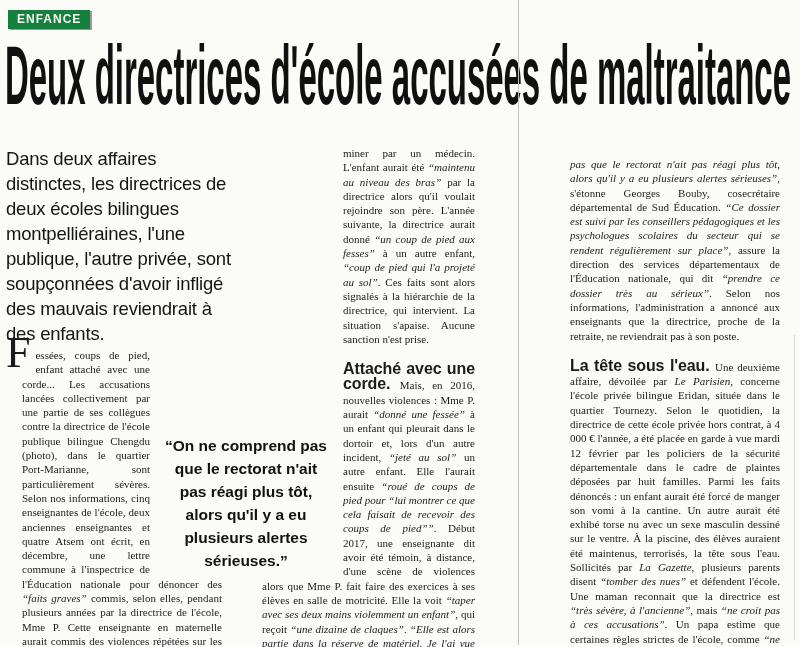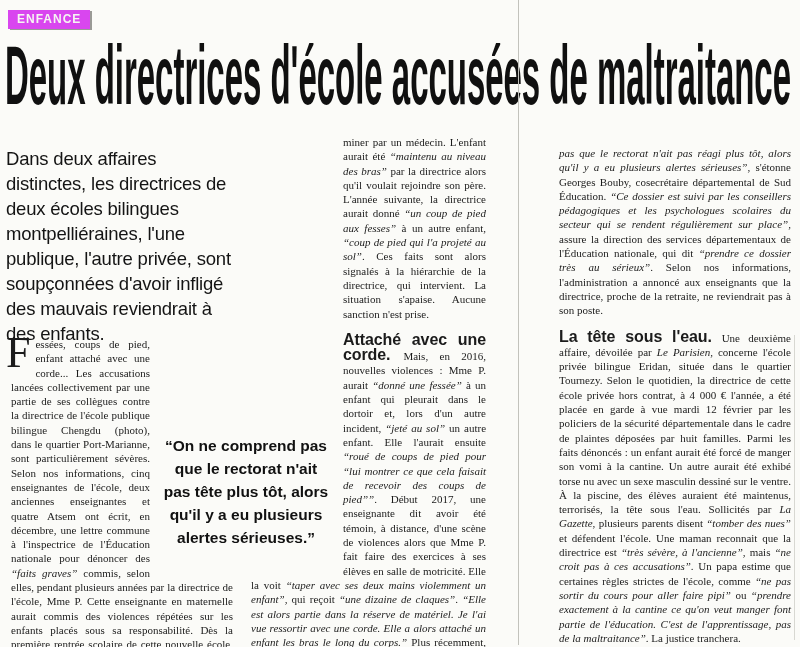--- a/index.html
+++ b/index.html
@@ -4,39 +4,39 @@
 <style>
   html,body{margin:0;padding:0;background:#e8e8e4;}
   .page{
     position:relative;width:800px;height:647px;margin:0 auto;
     background:#fbfbf8;overflow:hidden;color:#1b1b1b;
     font-family:"Liberation Serif",serif;
   }
   
   .kicker{
     position:absolute;left:8px;top:10px;
-    background:#d946ef;color:#f6f6f2;
+    background:#15803d;color:#f6f6f2;
     font-family:"Liberation Sans",sans-serif;font-weight:700;
     font-size:12px;line-height:19px;letter-spacing:1px;
     padding:0 9px;box-shadow:2px 1px 0 #9a9a96;
   }
   
   .headline-svg{position:absolute;left:2px;top:30px;}
   .headline-svg text{
     font-family:"Liberation Sans",sans-serif;font-weight:700;fill:#101010;
   }
   
   .standfirst{
     position:absolute;left:6px;top:146px;width:231px;
     font-family:"Liberation Sans",sans-serif;font-weight:400;
     font-size:18.5px;line-height:25px;letter-spacing:-0.2px;color:#141414;
   }
   
   .col{position:absolute;font-size:11px;line-height:14.3px;text-align:justify;}
-  .col p{margin:5px;}
+  .col p{margin:16px;}
   .col1{left:6px;top:332px;width:232px;}
   .col2{left:246px;top:130px;width:245px;}
   .col3{left:554px;top:141px;width:242px;}
   .dropcap{
     float:left;font-size:44px;line-height:38px;
     padding:2px 5px 0 0;font-family:"Liberation Serif",serif;
   }
   .wrap-spacer-right{float:right;width:80px;height:158px;margin:84px 0 0 8px;}
   .wrap-spacer-left{float:left;width:89px;height:152px;margin:293px 8px 0 0;}
   .subhead-gap{margin-top:12px !important;}
@@ -79,21 +79,21 @@
     <p><span>essées, coups de pied, enfant attaché avec une corde... Les accusations lancées collectivement par une partie de ses collègues contre la directrice de l'école publique bilingue Chengdu (photo), dans le quartier Port-Marianne, sont particulièrement sévères. Selon nos informations, cinq enseignantes de l'école, deux anciennes enseignantes et quatre Atsem ont écrit, en décembre, une lettre commune à l'inspectrice de l'Éducation nationale pour dénoncer des </span><span class="it">“faits graves”</span><span> commis, selon elles, pendant plusieurs années par la directrice de l'école, Mme P. Cette enseignante en maternelle aurait commis des violences répétées sur les enfants placés sous sa responsabilité. Dès la première rentrée scolaire de cette nouvelle école, en 2013, des parents se plaignent de trouver des marques de doigts violacées sur le bras de leur enfant, qu'ils font exa-</span></p>
   </div>
 
   <div class="col col2">
     <div class="wrap-spacer-left"></div>
     <p><span>miner par un médecin. L'enfant aurait été </span><span class="it">“maintenu au niveau des bras”</span><span> par la directrice alors qu'il voulait rejoindre son père. L'année suivante, la directrice aurait donné </span><span class="it">“un coup de pied aux fesses”</span><span> à un autre enfant, </span><span class="it">“coup de pied qui l'a projeté au sol”</span><span>. Ces faits sont alors signalés à la hiérarchie de la directrice, qui intervient. La situation s'apaise. Aucune sanction n'est prise.</span></p>
     <p class="subhead-gap"><span class="bd">Attaché avec une corde. </span><span>Mais, en 2016, nouvelles violences : Mme P. aurait </span><span class="it">“donné une fessée”</span><span> à un enfant qui pleurait dans le dortoir et, lors d'un autre incident, </span><span class="it">“jeté au sol”</span><span> un autre enfant. Elle l'aurait ensuite </span><span class="it">“roué de coups de pied pour “lui montrer ce que cela faisait de recevoir des coups de pied””</span><span>. Début 2017, une enseignante dit avoir été témoin, à distance, d'une scène de violences alors que Mme P. fait faire des exercices à ses élèves en salle de motricité. Elle la voit </span><span class="it">“taper avec ses deux mains violemment un enfant”</span><span>, qui reçoit </span><span class="it">“une dizaine de claques”</span><span>. </span><span class="it">“Elle est alors partie dans la réserve de matériel. Je l'ai vue ressortir avec une corde. Elle a alors attaché un enfant les bras le long du corps.”</span><span> Plus récemment, un enfant a raconté à ses parents avoir été </span><span class="it">“tiré par les cheveux”</span><span> jusqu'au dortoir par la directrice quand il </span></p>
 
   </div>
 
-  <div class="pull-quote">“On ne comprend pas que le rectorat n'ait pas tête plus tôt, alors qu'il y a eu plusieurs alertes sérieuses.”</div>
+  <div class="pull-quote">“On ne comprend pas que le rectorat n'ait pas réagi plus tôt, alors qu'il y a eu plusieurs alertes sérieuses.”</div>
 
   <div class="col col3">
     <p><span class="it">pas que le rectorat n'ait pas réagi plus tôt, alors qu'il y a eu plusieurs alertes sérieuses”</span><span>, s'étonne Georges Bouby, cosecrétaire départemental de Sud Éducation. </span><span class="it">“Ce dossier est suivi par les conseillers pédagogiques et les psychologues scolaires du secteur qui se rendent régulièrement sur place”</span><span>, assure la direction des services départementaux de l'Éducation nationale, qui dit </span><span class="it">“prendre ce dossier très au sérieux”</span><span>. Selon nos informations, l'administration a annoncé aux enseignants que la directrice, proche de la retraite, ne reviendrait pas à son poste.</span></p>
     <p class="subhead-gap"><span class="bd">La tête sous l'eau. </span><span>Une deuxième affaire, dévoilée par </span><span class="it">Le Parisien</span><span>, concerne l'école privée bilingue Eridan, située dans le quartier Tournezy. Selon le quotidien, la directrice de cette école privée hors contrat, à 4 000 € l'année, a été placée en garde à vue mardi 12 février par les policiers de la sécurité départementale dans le cadre de plaintes déposées par huit familles. Parmi les faits dénoncés : un enfant aurait été forcé de manger son vomi à la cantine. Un autre aurait été exhibé torse nu avec un sexe masculin dessiné sur le ventre. À la piscine, des élèves auraient été maintenus, terrorisés, la tête sous l'eau. Sollicités par </span><span class="it">La Gazette</span><span>, plusieurs parents disent </span><span class="it">“tomber des nues”</span><span> et défendent l'école. Une maman reconnait que la directrice est </span><span class="it">“très sévère, à l'ancienne”</span><span>, mais </span><span class="it">“ne croit pas à ces accusations”</span><span>. Un papa estime que certaines règles strictes de l'école, comme </span><span class="it">“ne pas sortir du cours pour aller faire pipi”</span><span> ou </span><span class="it">“prendre exactement à la cantine ce qu'on veut manger font partie de l'éducation. C'est de l'apprentissage, pas de la maltraitance”</span><span>. La justice tranchera.</span></p>
     <div class="byline">Henri Frasque</div>
   </div>
 
   <div class="v-rule"></div>
   <div class="v-rule-edge"></div>
 

